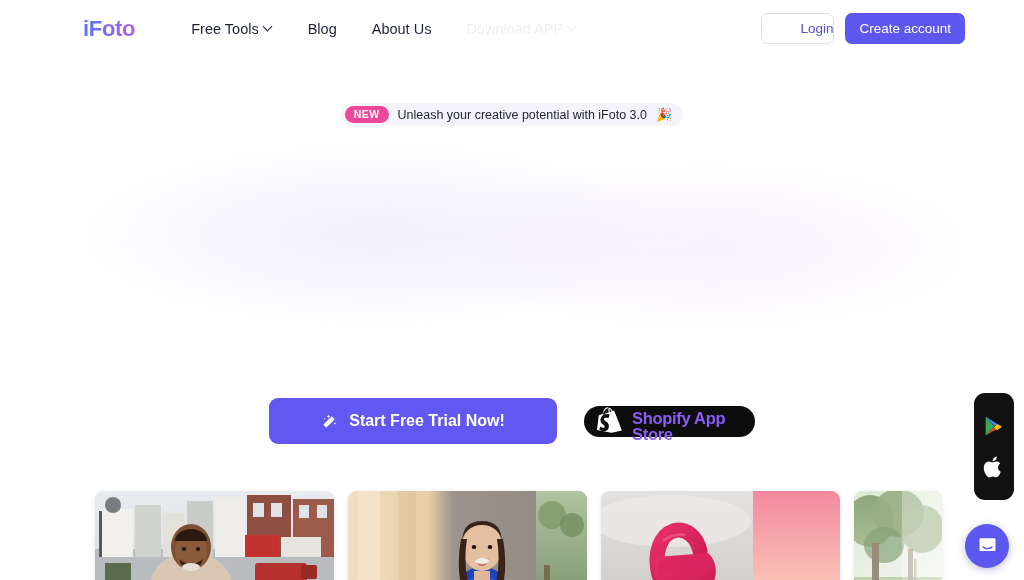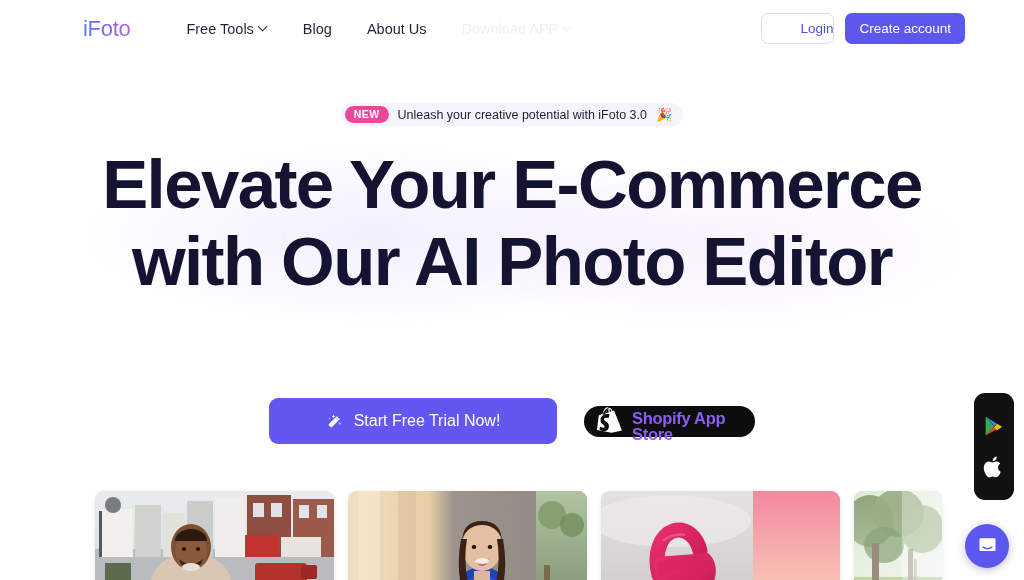--- a/index.html
+++ b/index.html
@@ -21,21 +21,21 @@
       radial-gradient(ellipse 45% 55% at 72% 55%, rgba(208,162,240,0.15), rgba(255,255,255,0) 70%);
     filter:blur(6px);
   }
 
   
   .header {
     position:absolute; top:0; left:0; width:1024px; height:57px;
     display:flex; align-items:center; background:#fff; z-index:40;
   }
   .logo {
-    margin-left:83px; font-size:22px; font-weight:400; letter-spacing:-0.3px;
+    margin-left:83px; font-size:22px; font-weight:700; letter-spacing:-0.3px;
     background:linear-gradient(95deg,#5b7cf5 0%,#6e6bf2 35%,#9a63ec 70%,#b45fe4 100%);
     -webkit-background-clip:text; background-clip:text; color:transparent;
     line-height:1;
   }
   .nav { display:flex; align-items:center; margin-left:56px; gap:35px; }
   .nav-item {
     display:flex; align-items:center; gap:5px;
     font-size:14.5px; color:#1f2338; white-space:nowrap; cursor:pointer;
   }
   .nav-item.faded { color:#f0f0f4; }
@@ -89,21 +89,21 @@
   }
 
   
   .cta-row {
     position:absolute; top:398px; left:0; width:1024px;
     display:flex; justify-content:center; align-items:center; gap:27px; z-index:20;
   }
   .btn-trial {
     display:flex; align-items:center; justify-content:center; gap:11px;
     width:288px; height:46px; border-radius:9px; background:#6257f0; border:none;
-    color:#fff; font-size:16px; font-weight:400; cursor:pointer; font-family:inherit;
+    color:#fff; font-size:16px; font-weight:700; cursor:pointer; font-family:inherit;
   }
   .wand { width:17px; height:17px; display:block; }
   .shopify-badge {
     display:flex; align-items:center; gap:10px;
     width:171px; height:31px; border-radius:18px; background:#0d0d0d; cursor:pointer;
     padding:0 13px;
   }
   .shop-bag { width:25px; height:29px; display:block; flex:0 0 auto; }
   .shop-lines { display:flex; flex-direction:column; justify-content:center; line-height:1; }
   .shop-top {
@@ -175,24 +175,20 @@
   </div>
 
   <div class="announce-wrap">
     <div class="announce">
       <span class="badge-new">NEW</span>
       <span class="announce-text">Unleash your creative potential with iFoto 3.0</span>
       <span class="party">🎉</span>
     </div>
   </div>
 
-  <div class="headline">
-    <div>Elevate Your E-Commerce</div>
-    <div>with Our AI Photo Editor</div>
-  </div>
 
 
   <div class="cta-row">
     <button class="btn-trial">
       <svg class="wand" viewBox="0 0 24 24" aria-hidden="true">
         <path d="M13.5 6.2 17.8 10.5 8.4 19.9a1.3 1.3 0 0 1-1.9 0L4.1 17.5a1.3 1.3 0 0 1 0-1.9z" fill="#ffffff"></path>
         <path d="M15.2 4.5 19.5 8.8 17.9 10.4 13.6 6.1z" fill="#ffffff"></path>
         <path d="M10.6 2.2l.75 1.85 1.85.75-1.85.75-.75 1.85-.75-1.85L8 4.8l1.85-.75z" fill="#ffffff"></path>
         <path d="M19.6 13.2l.55 1.35 1.35.55-1.35.55-.55 1.35-.55-1.35-1.35-.55 1.35-.55z" fill="#ffffff"></path>
         <path d="M5.2 6.6l.42 1.03 1.03.42-1.03.42L5.2 9.5l-.42-1.03-1.03-.42 1.03-.42z" fill="#ffffff"></path>

